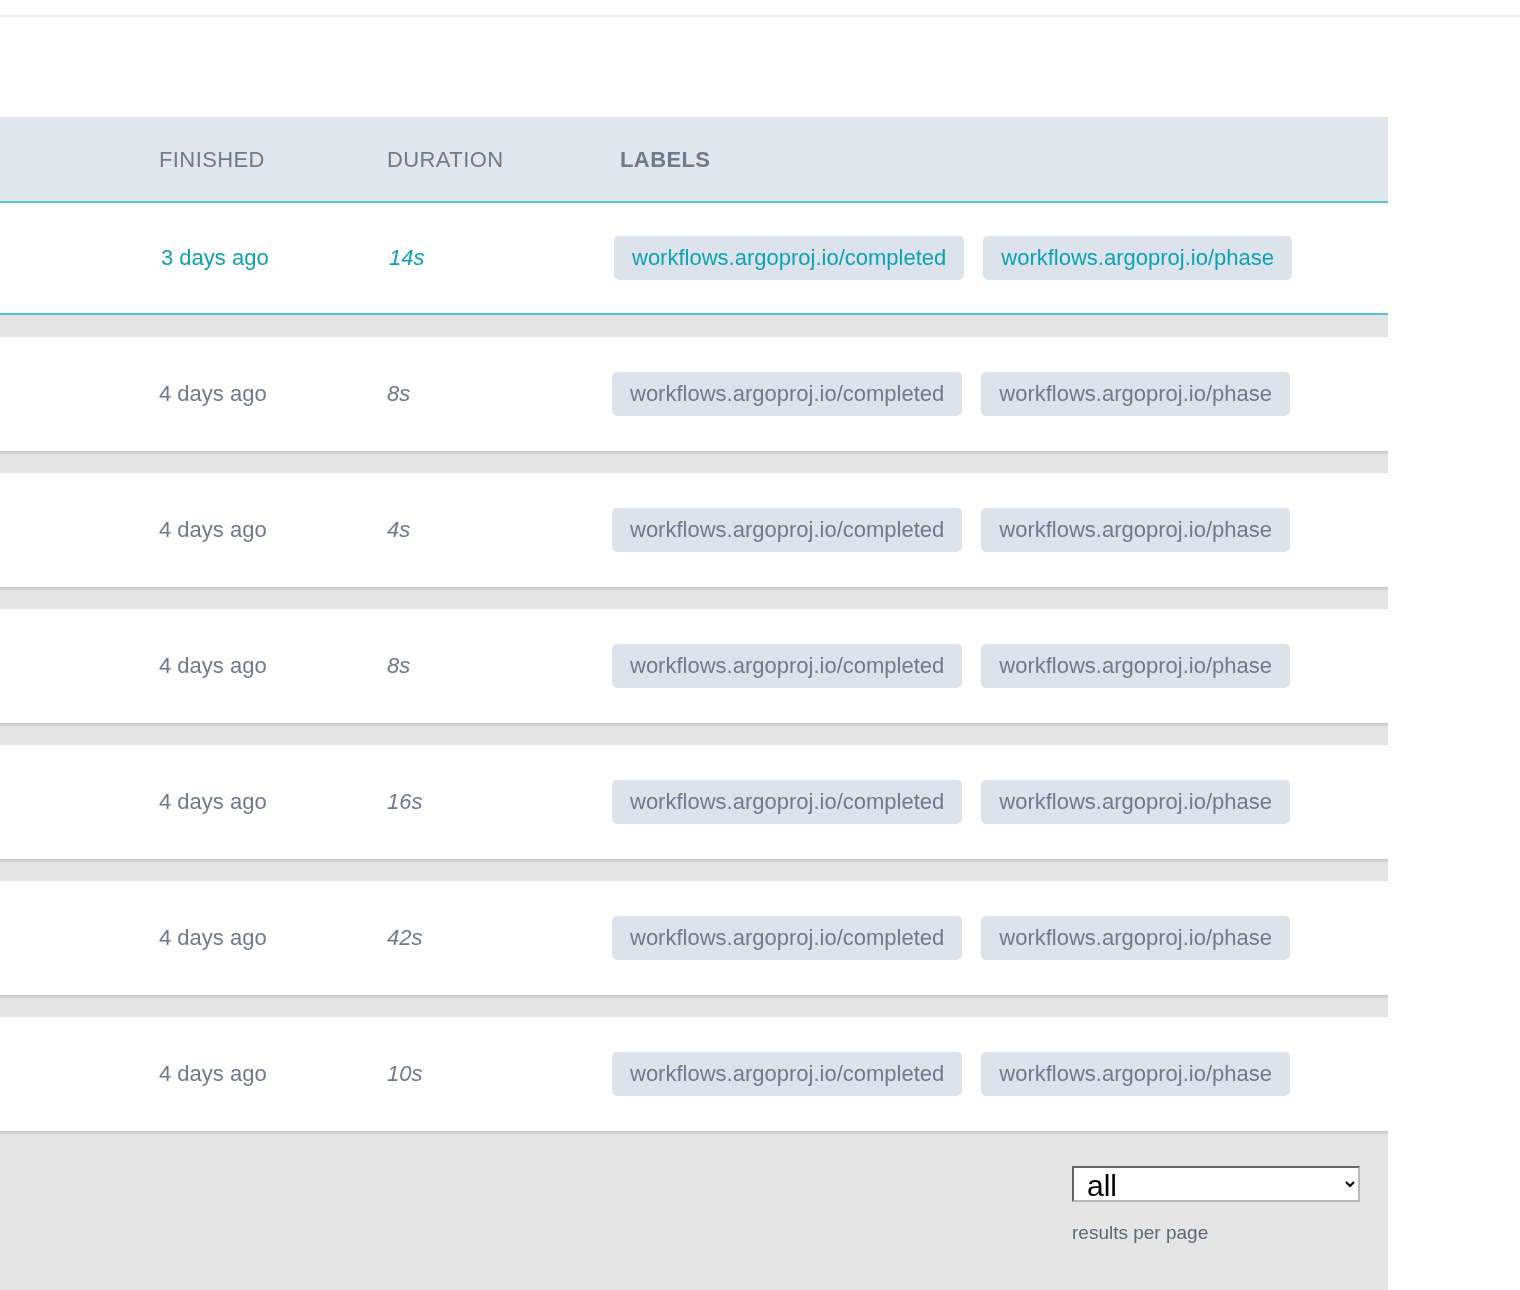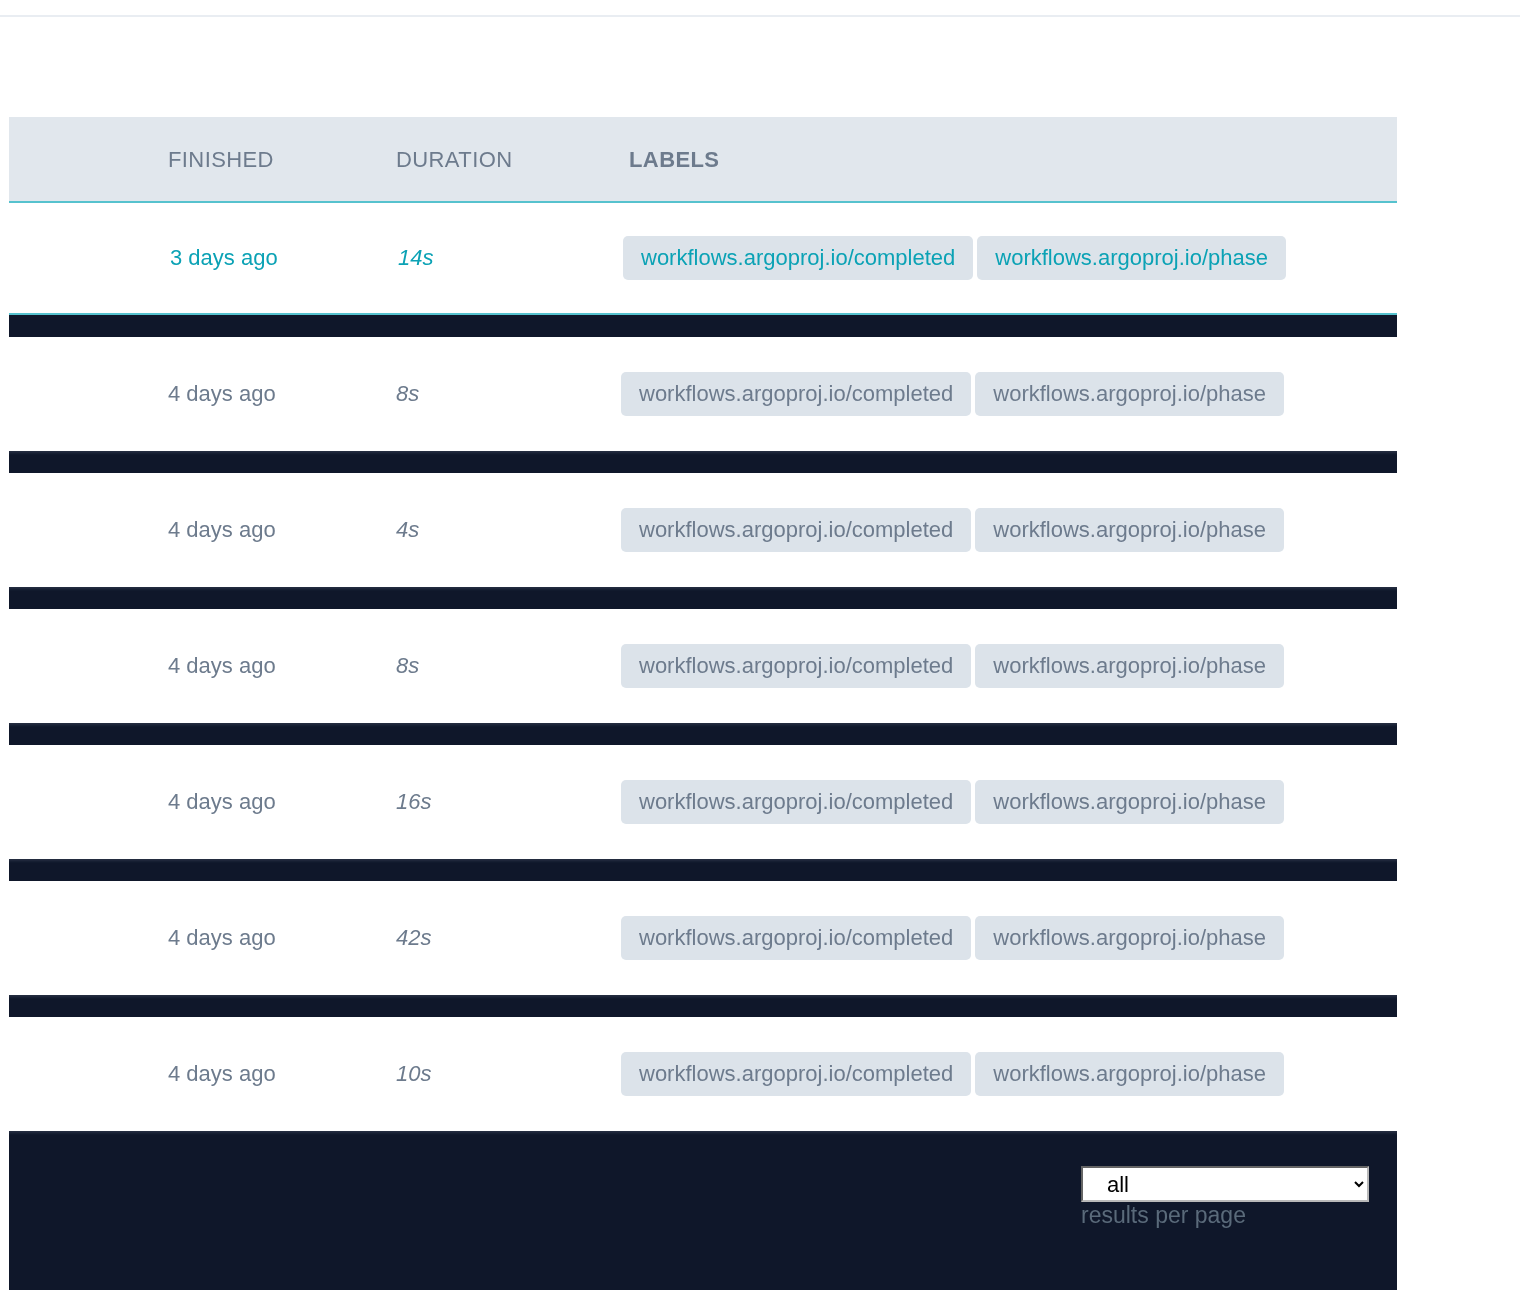--- a/index.html
+++ b/index.html
@@ -27,24 +27,24 @@
     position: absolute;
     left: 0; top: 15px;
     width: 1520px;
     height: 2px;
     background: #e9edf2;
   }
 
   
   .workflows-panel {
     position: absolute;
-    left: 9px; top: 117px;
+    left: 0; top: 117px;
     width: 1388px;
     height: 1173px;
-    background: #0f172a;
+    background: #e5e5e5;
     overflow: hidden;
   }
 
   
   .table-header {
     position: absolute;
     left: 0; top: 0;
     width: 1520px;
     height: 84px;
     background: #e1e7ed;
@@ -94,21 +94,21 @@
   .wf-row.selected .cell { color: #0ba2b5; text-align: right; }
   .cell-finished { left: 219px; }
   .cell-duration { left: 447px; font-style: italic; }
 
   .labels-cell {
     position: absolute;
     left: 672px;
     top: 50%;
     transform: translateY(-50%);
     display: flex;
-    gap: 4px;
+    gap: 19px;
     align-items: center;
   }
   .label-chip {
     background: #dce3ea;
     border-radius: 5px;
     padding: 9px 18px;
     font-size: 22px;
     color: #6d7b8d;
     white-space: nowrap;
     line-height: 1.18;
@@ -121,33 +121,33 @@
     position: absolute;
     right: 26px;
     top: 1049px;
     width: 290px;
     text-align: left;
   }
   .per-page-select {
     display: block;
     width: 288px;
     height: 36px;
-    font-size: 22px;
+    font-size: 30px;
     font-family: "Liberation Sans", sans-serif;
     color: #000000;
     background: #ffffff;
     border: 2px inset #b9b9b9;
     border-radius: 0;
-    padding: 0 20px;
+    padding: 0 9px;
     box-sizing: border-box;
   }
   .per-page-caption {
     display: block;
-    margin-top: 0;
-    font-size: 23px;
+    margin-top: 20px;
+    font-size: 19px;
     color: #5a6a7a;
     font-family: "Liberation Sans", sans-serif;
   }
 </style>
 </head>
 <body>
 
 <div class="top-strip">
   <div class="top-divider"></div>
 </div>

